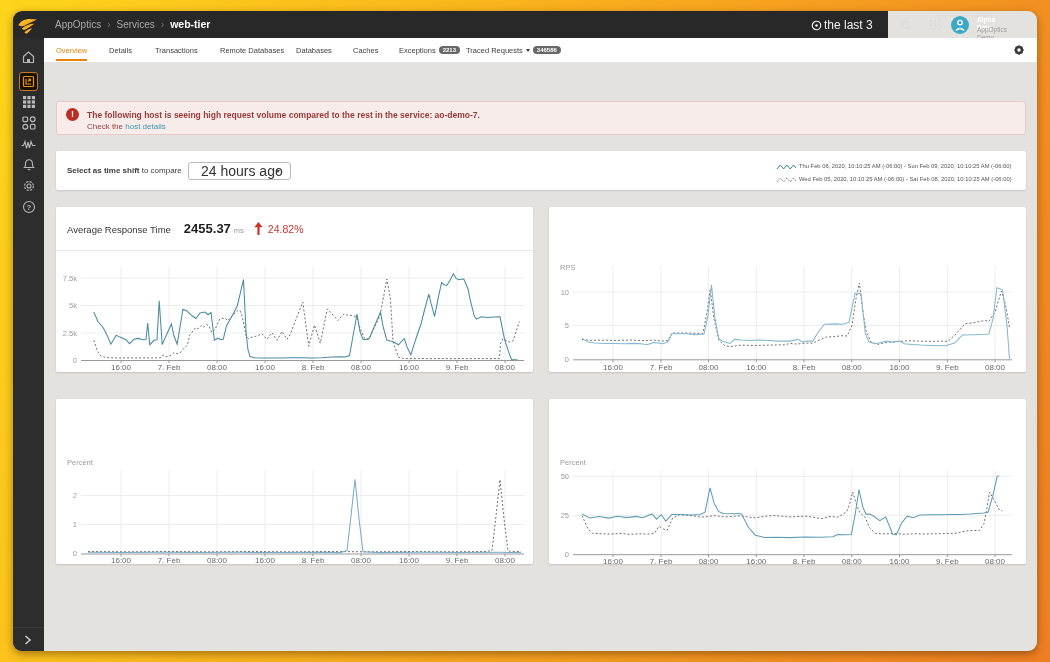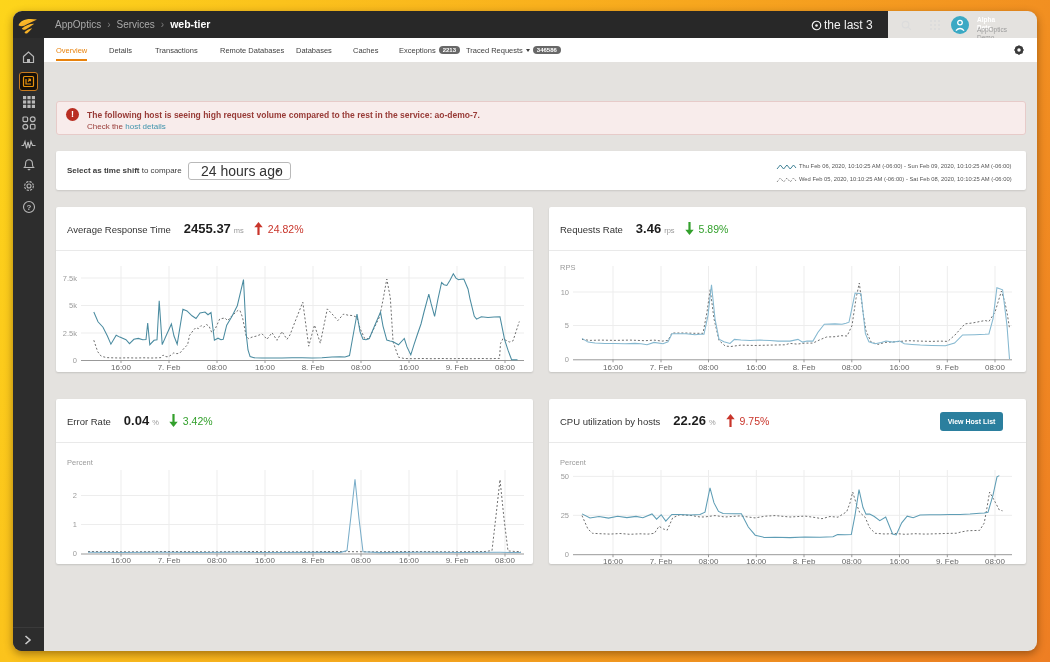--- a/index.html
+++ b/index.html
@@ -246,25 +246,20 @@
 <text x="313" y="369.5" text-anchor="middle" font-size="8" fill="#666">8. Feb</text>
 <text x="361" y="369.5" text-anchor="middle" font-size="8" fill="#666">08:00</text>
 <text x="409" y="369.5" text-anchor="middle" font-size="8" fill="#666">16:00</text>
 <text x="457" y="369.5" text-anchor="middle" font-size="8" fill="#666">9. Feb</text>
 <text x="505" y="369.5" text-anchor="middle" font-size="8" fill="#666">08:00</text>
 <polyline points="93.8,340.2 97.7,351.7 101.2,356.2 106.5,357.6 112.0,357.8 120.0,358.0 128.0,357.8 136.0,358.0 144.0,357.8 152.0,358.0 158.0,357.8 161.0,357.6 163.1,355.1 166.0,356.7 168.4,356.7 171.0,355.1 173.7,352.9 177.0,353.7 180.0,352.9 184.3,348.0 187.6,344.7 189.6,335.3 193.2,330.5 195.8,327.6 198.4,328.6 201.0,325.6 203.7,327.2 206.4,324.5 209.0,326.1 211.7,332.3 215.0,329.4 219.7,318.9 225.0,318.0 227.6,320.7 231.8,315.9 235.0,313.0 238.2,310.2 240.0,310.6 242.5,317.4 246.2,336.0 248.6,338.7 252.0,337.1 256.8,336.0 262.0,333.8 267.0,339.3 272.0,332.7 277.0,340.3 282.0,331.6 287.0,339.3 290.0,334.9 295.0,321.8 302.8,302.1 308.7,346.2 314.5,325.1 320.3,343.2 327.3,308.9 333.2,315.2 337.8,320.5 343.7,314.0 348.0,315.2 353.0,315.6 357.0,317.4 360.0,328.3 364.7,338.5 369.0,338.7 374.0,328.3 379.8,316.3 383.0,299.9 386.8,279.0 390.3,297.6 393.1,342.0 398.5,357.2 404.0,358.5 412.0,358.7 422.0,358.5 432.0,358.7 442.0,358.5 452.0,358.7 462.0,358.5 472.0,358.7 482.0,358.5 490.0,358.7 496.0,358.5 499.5,358.4 500.5,343.6 502.8,338.9 506.0,340.3 509.3,342.0 513.0,340.9 519.3,321.5" fill="none" stroke="#6f6f6f" stroke-width="1" stroke-dasharray="2,2"></polyline>
 <polyline points="93.8,312.0 98.0,321.8 103.0,327.2 107.4,336.0 110.9,344.2 116.2,335.3 119.8,337.1 126.0,339.7 129.5,343.7 133.9,339.3 138.3,338.4 142.8,339.7 146.0,339.5 147.7,323.1 149.8,344.7 154.0,340.3 157.0,339.8 159.2,300.9 162.2,344.6 166.0,336.0 171.4,324.0 174.0,336.0 177.2,344.2 182.9,309.2 187.0,310.9 192.0,315.8 196.0,318.5 200.0,313.0 205.0,312.0 208.0,314.7 211.0,312.5 214.4,340.2 218.0,338.2 221.0,339.8 223.2,339.3 226.7,325.2 232.0,316.3 237.3,305.7 243.5,279.6 246.2,334.0 248.0,350.0 250.1,356.6 254.0,357.8 262.0,358.0 272.0,358.0 282.0,358.0 292.0,357.8 302.0,357.8 312.0,358.0 322.0,357.8 332.0,356.9 340.0,356.7 345.0,356.9 349.5,355.6 353.0,336.0 357.0,314.0 360.0,331.6 363.0,339.3 366.0,339.8 369.3,338.5 374.0,327.2 380.5,312.1 383.0,326.1 386.8,340.1 390.0,340.9 392.7,341.5 398.5,344.8 404.3,338.5 407.0,346.9 410.8,354.9 414.0,344.7 417.2,335.0 421.0,324.0 424.0,312.0 428.8,294.2 431.0,303.2 434.6,316.3 438.0,298.8 441.6,282.5 444.0,284.7 446.8,285.5 450.0,280.3 453.3,273.8 456.0,278.1 458.5,279.7 461.0,279.2 463.8,279.0 468.0,289.0 470.0,298.8 474.3,316.3 476.6,319.2 481.3,316.8 488.0,317.4 494.0,317.1 500.0,316.8 504.6,339.7 508.0,350.2 511.6,359.8 517.5,359.8" fill="none" stroke="#4a8ba0" stroke-width="1.05"></polyline>
 </svg>
   </div>
   <div class="card" id="card2">
-    <div class="chead">
-        <div class="ct">Requests Rate<span class="num">3.46</span><span class="unit">rps</span><svg class="arr" viewBox="0 0 9 13">
-            <path d="M4.5 13 L8.7 7.8 L5.6 7.8 L5.6 0 L3.4 0 L3.4 7.8 L0.3 7.8 Z" fill="#33a02c"></path>
-          </svg><span class="pct dn">5.89%</span></div>
-      </div>
     <svg class="chart" width="477" height="133" viewBox="549 251 477 133">
 <line x1="613" y1="266" x2="613" y2="359.3" stroke="#ededed" stroke-width="1"></line>
 <line x1="661" y1="266" x2="661" y2="359.3" stroke="#ededed" stroke-width="1"></line>
 <line x1="708.5" y1="266" x2="708.5" y2="359.3" stroke="#ededed" stroke-width="1"></line>
 <line x1="756.3" y1="266" x2="756.3" y2="359.3" stroke="#ededed" stroke-width="1"></line>
 <line x1="804" y1="266" x2="804" y2="359.3" stroke="#ededed" stroke-width="1"></line>
 <line x1="851.8" y1="266" x2="851.8" y2="359.3" stroke="#ededed" stroke-width="1"></line>
 <line x1="899.5" y1="266" x2="899.5" y2="359.3" stroke="#ededed" stroke-width="1"></line>
 <line x1="947.3" y1="266" x2="947.3" y2="359.3" stroke="#ededed" stroke-width="1"></line>
 <line x1="995" y1="266" x2="995" y2="359.3" stroke="#ededed" stroke-width="1"></line>
@@ -291,25 +286,20 @@
 <text x="804" y="369.5" text-anchor="middle" font-size="8" fill="#666">8. Feb</text>
 <text x="851.8" y="369.5" text-anchor="middle" font-size="8" fill="#666">08:00</text>
 <text x="899.5" y="369.5" text-anchor="middle" font-size="8" fill="#666">16:00</text>
 <text x="947.3" y="369.5" text-anchor="middle" font-size="8" fill="#666">9. Feb</text>
 <text x="995" y="369.5" text-anchor="middle" font-size="8" fill="#666">08:00</text>
 <polyline points="582.0,339.4 590.0,340.4 600.0,340.1 615.0,340.4 630.0,340.1 645.0,340.7 654.0,340.1 662.0,341.1 668.0,340.4 672.0,333.0 685.0,333.0 695.0,333.3 703.0,333.3 707.0,312.1 710.2,289.4 714.0,318.8 719.0,340.4 725.3,346.1 731.0,346.5 741.0,345.1 755.0,345.5 770.0,345.1 785.0,344.8 790.0,343.4 797.0,344.1 805.0,343.1 812.9,343.1 820.0,339.7 826.6,337.0 835.0,336.7 841.0,335.7 847.1,336.0 852.0,325.6 856.0,298.6 859.3,283.0 863.0,312.1 866.0,330.9 871.1,342.1 878.0,344.4 885.0,342.4 895.0,341.8 908.9,340.7 920.0,341.1 931.0,341.4 940.0,341.1 947.7,341.4 955.0,335.0 964.9,323.9 972.9,322.9 980.0,321.5 985.0,320.5 988.9,321.5 995.0,312.1 1001.4,291.1 1005.0,302.6 1007.5,315.4 1009.5,328.2" fill="none" stroke="#6f6f6f" stroke-width="1" stroke-dasharray="2,2"></polyline>
 <polyline points="582.0,338.4 588.0,342.1 595.0,343.1 605.0,343.4 615.0,343.4 625.0,343.8 635.0,343.4 641.0,343.8 647.0,344.8 654.0,342.4 663.0,343.8 668.0,341.8 672.0,333.7 680.0,333.7 686.0,333.7 695.0,334.7 700.0,334.3 704.0,334.3 708.0,315.4 711.5,284.7 715.0,318.8 719.0,339.1 723.9,341.8 730.0,343.4 734.4,339.4 741.0,340.1 750.0,340.4 760.0,340.1 770.0,340.4 778.0,341.1 790.0,341.1 798.0,339.4 802.6,342.1 807.0,341.1 812.9,341.1 818.0,332.3 824.3,324.2 835.0,323.9 842.0,324.2 846.0,323.2 849.0,322.2 855.1,293.1 861.0,293.8 865.4,333.7 868.9,341.8 875.0,343.8 881.4,342.4 886.0,341.1 893.0,342.1 899.7,341.1 904.3,343.8 912.0,344.4 920.3,345.1 931.7,345.5 945.4,345.8 954.6,343.1 962.6,335.0 975.0,334.7 985.0,334.3 988.9,334.0 993.0,318.8 996.9,287.8 1002.6,289.8 1007.0,325.6 1009.5,359.0" fill="none" stroke="#85b8d0" stroke-width="1.05"></polyline>
 </svg>
   </div>
   <div class="card" id="card3">
-    <div class="chead">
-        <div class="ct">Error Rate<span class="num">0.04</span><span class="unit">%</span><svg class="arr" viewBox="0 0 9 13">
-            <path d="M4.5 13 L8.7 7.8 L5.6 7.8 L5.6 0 L3.4 0 L3.4 7.8 L0.3 7.8 Z" fill="#33a02c"></path>
-          </svg><span class="pct dn">3.42%</span></div>
-      </div>
     <svg class="chart" width="477" height="133" viewBox="56 443 477 133">
 <line x1="121" y1="470" x2="121" y2="553.5" stroke="#ededed" stroke-width="1"></line>
 <line x1="169" y1="470" x2="169" y2="553.5" stroke="#ededed" stroke-width="1"></line>
 <line x1="217" y1="470" x2="217" y2="553.5" stroke="#ededed" stroke-width="1"></line>
 <line x1="265" y1="470" x2="265" y2="553.5" stroke="#ededed" stroke-width="1"></line>
 <line x1="313" y1="470" x2="313" y2="553.5" stroke="#ededed" stroke-width="1"></line>
 <line x1="361" y1="470" x2="361" y2="553.5" stroke="#ededed" stroke-width="1"></line>
 <line x1="409" y1="470" x2="409" y2="553.5" stroke="#ededed" stroke-width="1"></line>
 <line x1="457" y1="470" x2="457" y2="553.5" stroke="#ededed" stroke-width="1"></line>
 <line x1="505" y1="470" x2="505" y2="553.5" stroke="#ededed" stroke-width="1"></line>
@@ -336,26 +326,20 @@
 <text x="313" y="563" text-anchor="middle" font-size="8" fill="#666">8. Feb</text>
 <text x="361" y="563" text-anchor="middle" font-size="8" fill="#666">08:00</text>
 <text x="409" y="563" text-anchor="middle" font-size="8" fill="#666">16:00</text>
 <text x="457" y="563" text-anchor="middle" font-size="8" fill="#666">9. Feb</text>
 <text x="505" y="563" text-anchor="middle" font-size="8" fill="#666">08:00</text>
 <polyline points="88.0,551.5 130.0,551.8 170.0,551.5 210.0,551.8 250.0,551.5 290.0,551.8 330.0,551.5 370.0,551.8 410.0,551.5 450.0,551.8 485.0,551.5 492.0,550.6 496.0,515.8 500.0,479.6 504.0,518.7 508.0,550.9 515.0,551.5 521.0,551.5" fill="none" stroke="#6f6f6f" stroke-width="1" stroke-dasharray="2,2"></polyline>
 <polyline points="88.0,552.3 120.0,552.6 160.0,552.3 200.0,552.6 240.0,552.3 280.0,552.6 320.0,552.3 340.0,552.6 347.0,550.6 351.0,515.8 355.0,479.3 359.0,518.7 363.0,551.8 380.0,552.6 420.0,552.3 460.0,552.6 500.0,552.3 521.0,552.6" fill="none" stroke="#79adc9" stroke-width="1.05"></polyline>
 </svg>
   </div>
   <div class="card" id="card4">
-    <div class="chead">
-        <div class="ct">CPU utilization by hosts<span class="num">22.26</span><span class="unit">%</span><svg class="arr" viewBox="0 0 9 13">
-            <path d="M4.5 0 L8.7 5.2 L5.6 5.2 L5.6 13 L3.4 13 L3.4 5.2 L0.3 5.2 Z" fill="#c9352b"></path>
-          </svg><span class="pct up">9.75%</span></div>
-        <div id="hostbtn">View Host List</div>
-      </div>
     <svg class="chart" width="477" height="133" viewBox="549 443 477 133">
 <line x1="613" y1="470" x2="613" y2="554.2" stroke="#ededed" stroke-width="1"></line>
 <line x1="661" y1="470" x2="661" y2="554.2" stroke="#ededed" stroke-width="1"></line>
 <line x1="708.5" y1="470" x2="708.5" y2="554.2" stroke="#ededed" stroke-width="1"></line>
 <line x1="756.3" y1="470" x2="756.3" y2="554.2" stroke="#ededed" stroke-width="1"></line>
 <line x1="804" y1="470" x2="804" y2="554.2" stroke="#ededed" stroke-width="1"></line>
 <line x1="851.8" y1="470" x2="851.8" y2="554.2" stroke="#ededed" stroke-width="1"></line>
 <line x1="899.5" y1="470" x2="899.5" y2="554.2" stroke="#ededed" stroke-width="1"></line>
 <line x1="947.3" y1="470" x2="947.3" y2="554.2" stroke="#ededed" stroke-width="1"></line>
 <line x1="995" y1="470" x2="995" y2="554.2" stroke="#ededed" stroke-width="1"></line>

